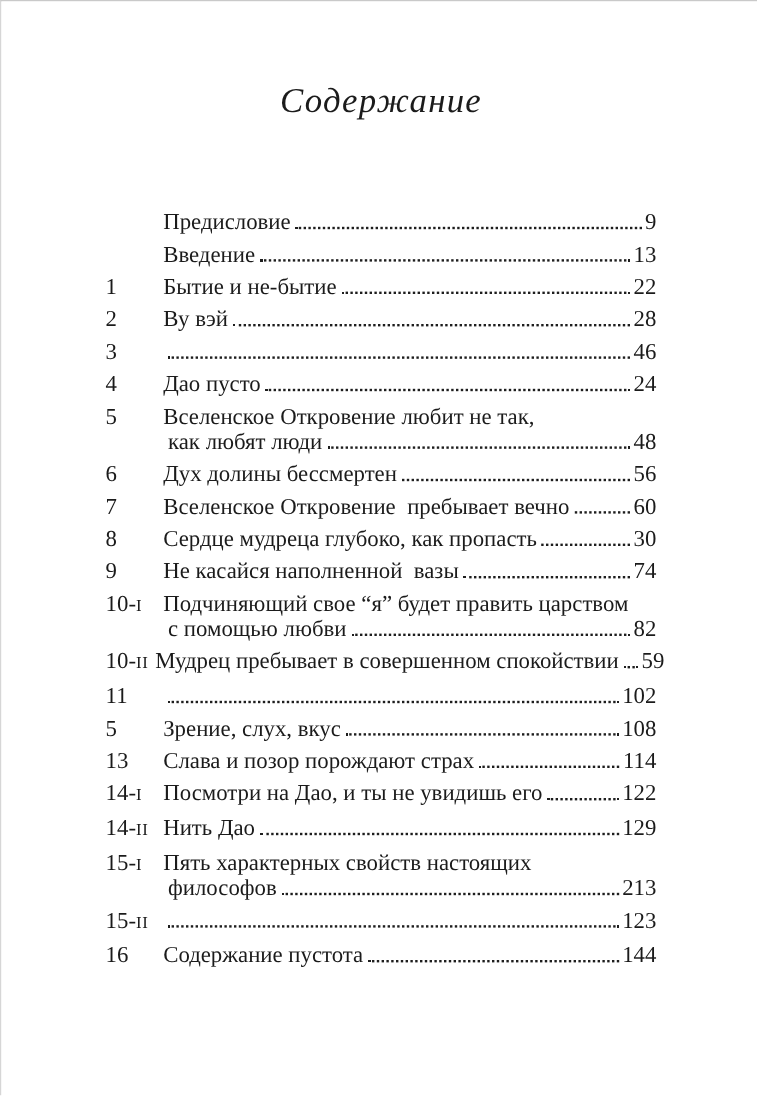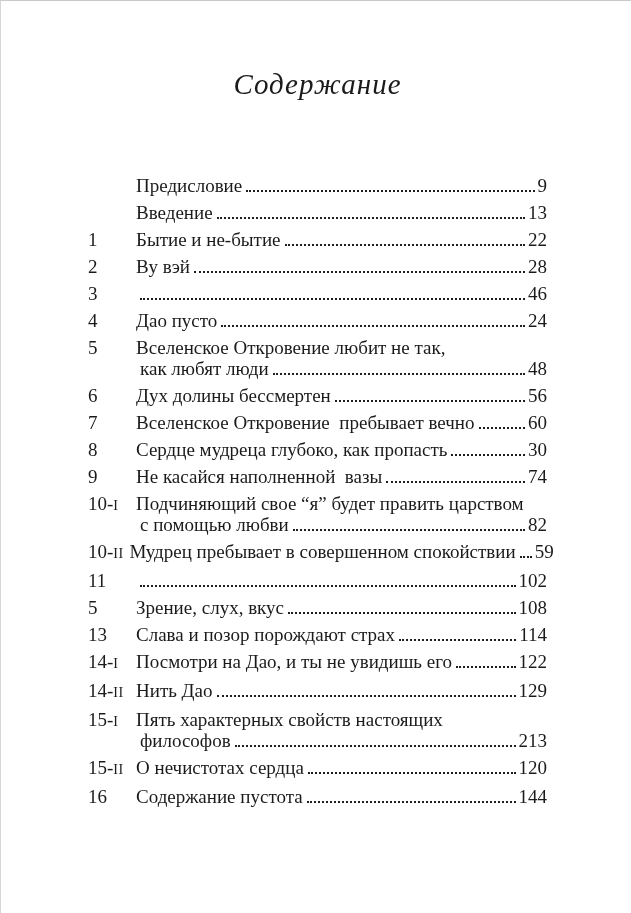--- a/index.html
+++ b/index.html
@@ -263,23 +263,22 @@
             <span class="dots"></span>
             <span class="page-num">213</span>
           </div>
         </div>
   </div>
 
   <div class="entry">
     <div class="num">15-<span class="roman">II</span></div>
     <div class="body">
           <div class="line-last">
-            <span class="t">О нечистотах сердца</span>
-            <span class="dots"></span>
-            <span class="page-num">120</span>
+            <span class="dots"></span>
+            <span class="page-num">123</span>
           </div>
         </div>
   </div>
 
   <div class="entry">
     <div class="num">16</div>
     <div class="body">
           <div class="line-last">
             <span class="t">Содержание пустота</span>
             <span class="dots"></span>

